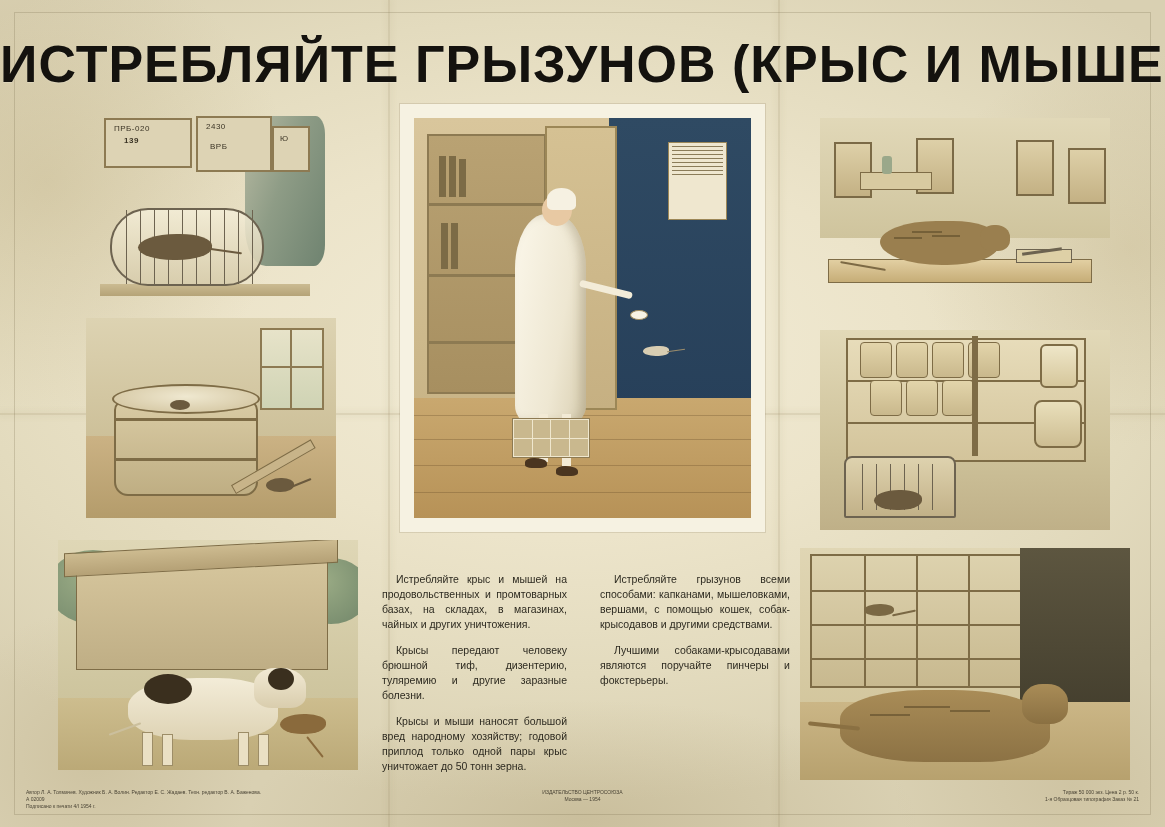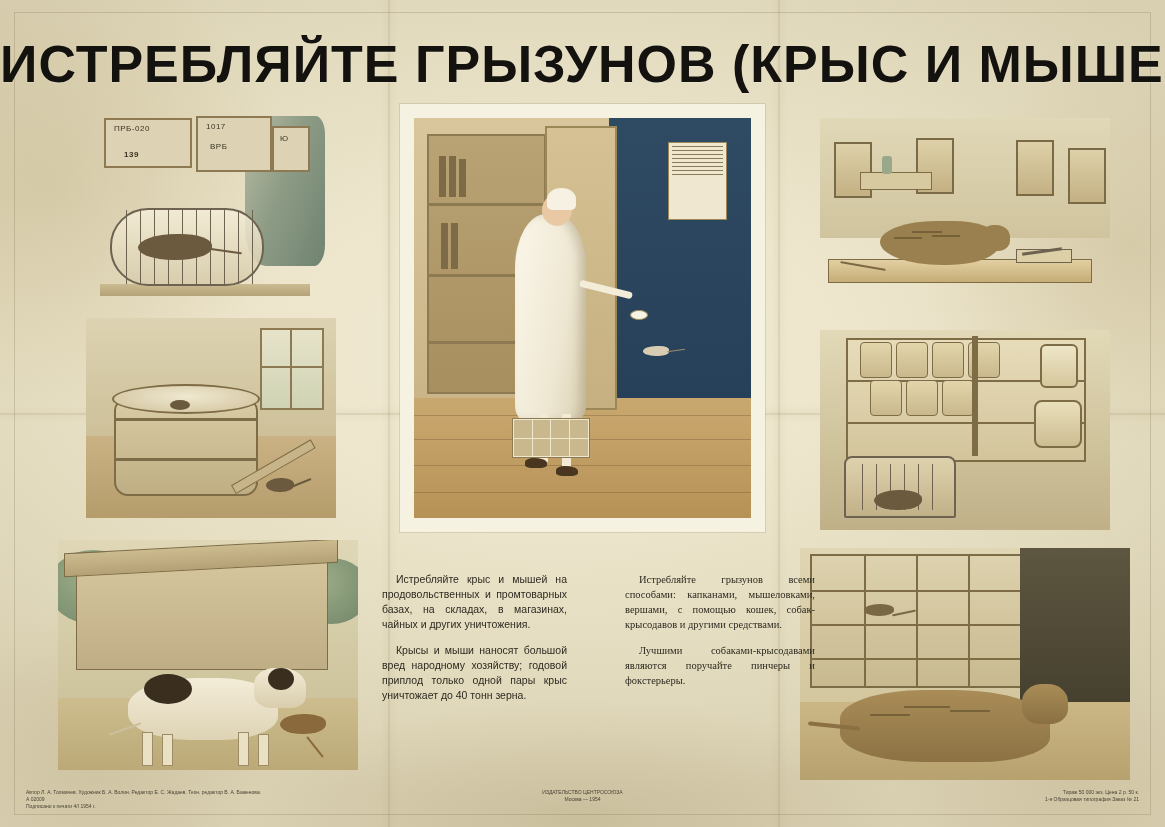--- a/index.html
+++ b/index.html
@@ -305,21 +305,21 @@
   .text-block {
     position: absolute;
     top: 572px;
     font-family: "Liberation Sans", sans-serif;
     font-size: 10.5px;
     line-height: 15px;
     color: #2d2a20;
     text-align: justify;
   }
   .col-1 { left: 382px; width: 185px; }
-  .col-2 { left: 625px; width: 190px; font-family: Liberation Serif, serif; }
+  .col-2 { left: 600px; width: 190px; }
   .text-block p { margin: 0 0 11px 0; text-indent: 14px; }
   .text-block p.b { font-weight: bold; }
 
   
   .footer {
     position: absolute;
     left: 26px; right: 26px; bottom: 16px;
     height: 22px;
     font-size: 5px;
     color: #4a4435;
@@ -343,23 +343,23 @@
   <div class="fold h" style="top:413px"></div>
 
   <div class="sheet-border"></div>
 
   <div class="title">ИСТРЕБЛЯЙТЕ ГРЫЗУНОВ (КРЫС И МЫШЕЙ)</div>
 
   <div class="ill p1">
     <div class="sacks"></div>
     <div class="crate" style="left:30px;top:6px;width:84px;height:46px;"></div>
     <div class="crate-lbl" style="left:40px;top:12px;">ПРБ-020</div>
-    <div class="crate-lbl" style="left:50px;top:38px;font-weight:bold;">139</div>
+    <div class="crate-lbl" style="left:50px;top:24px;font-weight:bold;">139</div>
     <div class="crate" style="left:122px;top:4px;width:72px;height:52px;"></div>
-    <div class="crate-lbl" style="left:132px;top:10px;">1017</div>
+    <div class="crate-lbl" style="left:132px;top:10px;">2430</div>
     <div class="crate-lbl" style="left:136px;top:30px;">ВРБ</div>
     <div class="crate" style="left:198px;top:14px;width:34px;height:42px;"></div>
     <div class="crate-lbl" style="left:206px;top:22px;">Ю</div>
     <div class="sh" style="left:26px;bottom:6px;width:210px;height:12px;background:linear-gradient(180deg,#cbbb92,#b5a377);"></div>
     <div class="cage">
       <div class="cage-bar" style="left:14px"></div>
         <div class="cage-bar" style="left:28px"></div>
       <div class="cage-bar" style="left:42px"></div>
         <div class="cage-bar" style="left:56px"></div>
       <div class="cage-bar" style="left:70px"></div>
@@ -528,21 +528,22 @@
     <div class="cat2"></div>
     <div class="sh" style="left:222px;bottom:56px;width:46px;height:40px;background:linear-gradient(180deg,#a98c57,#8a7042);border-radius:44% 44% 38% 38%;"></div>
     <div class="cat-stripe" style="left:70px;bottom:64px;width:40px;"></div>
     <div class="cat-stripe" style="left:104px;bottom:72px;width:46px;"></div>
     <div class="cat-stripe" style="left:150px;bottom:68px;width:40px;"></div>
     <div class="rat-tail" style="left:8px;bottom:52px;width:52px;transform:rotate(6deg);background:#8a7042;height:4px;"></div>
   </div>
 
   <div class="text-block col-1">
     <p>Истребляйте крыс и мышей на продовольственных и промтоварных базах, на складах, в магазинах, чайных и других уничтожения.</p>
-    <p>Крысы и мыши наносят большой вред народному хозяйству; годовой приплод только одной пары крыс уничтожает до 40 тонн зерна.</p>
+    <p>Крысы передают человеку брюшной тиф, дизентерию, туляремию и другие заразные болезни.</p>
+    <p>Крысы и мыши наносят большой вред народному хозяйству; годовой приплод только одной пары крыс уничтожает до 50 тонн зерна.</p>
   </div>
   <div class="text-block col-2">
     <p>Истребляйте грызунов всеми способами: капканами, мышеловками, вершами, с помощью кошек, собак-крысодавов и другими средствами.</p>
     <p>Лучшими собаками-крысодавами являются поручайте пинчеры и фокстерьеры.</p>
   </div>
 
   <div class="footer">
     <div class="fl">
       <span>Автор Л. А. Толмачев.    Художник Б. А. Волин.    Редактор Е. С. Жадаев.    Техн. редактор В. А. Баженова.</span>
       <span>А 02009</span>

